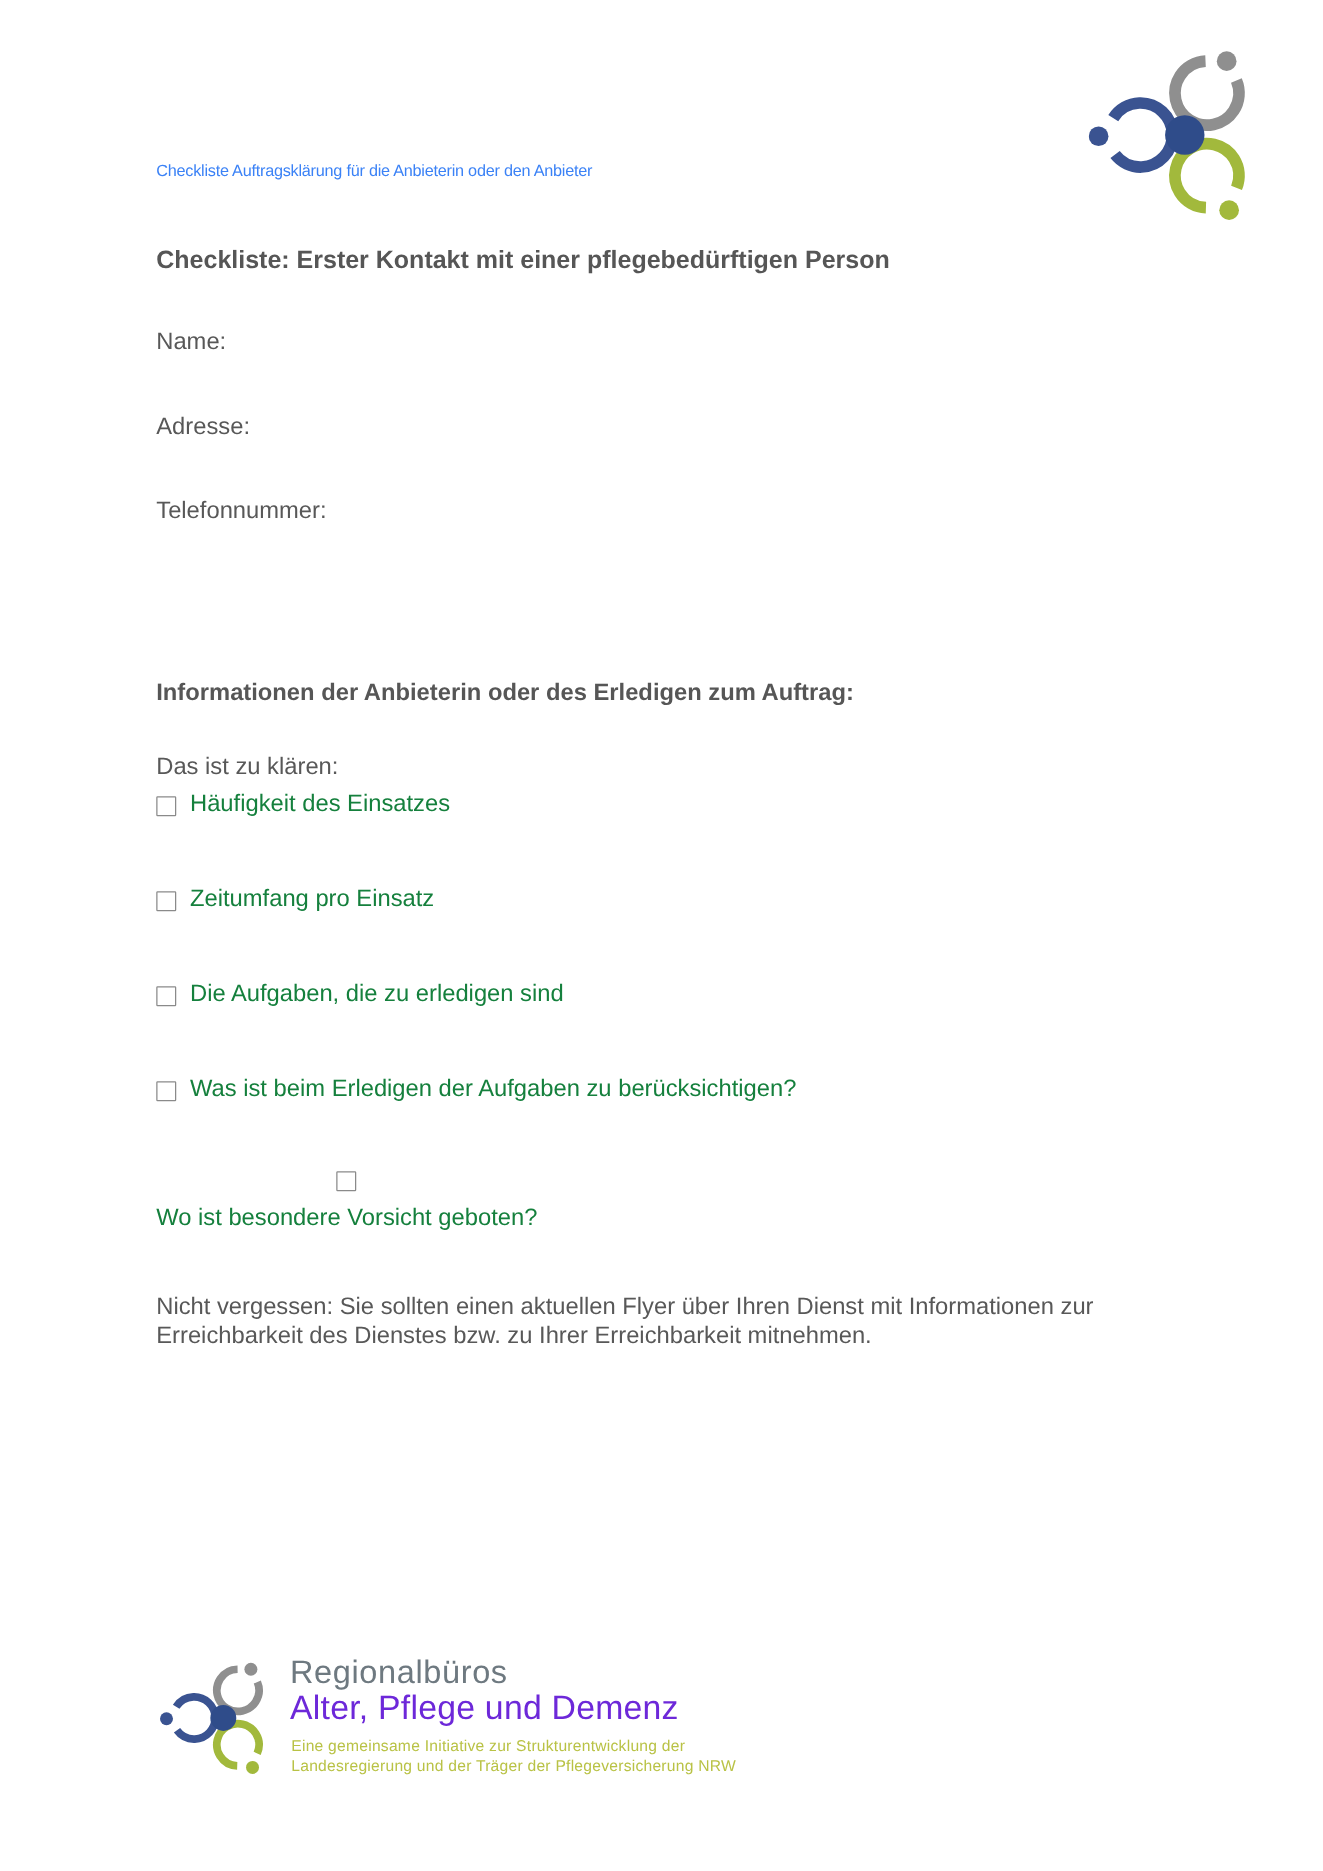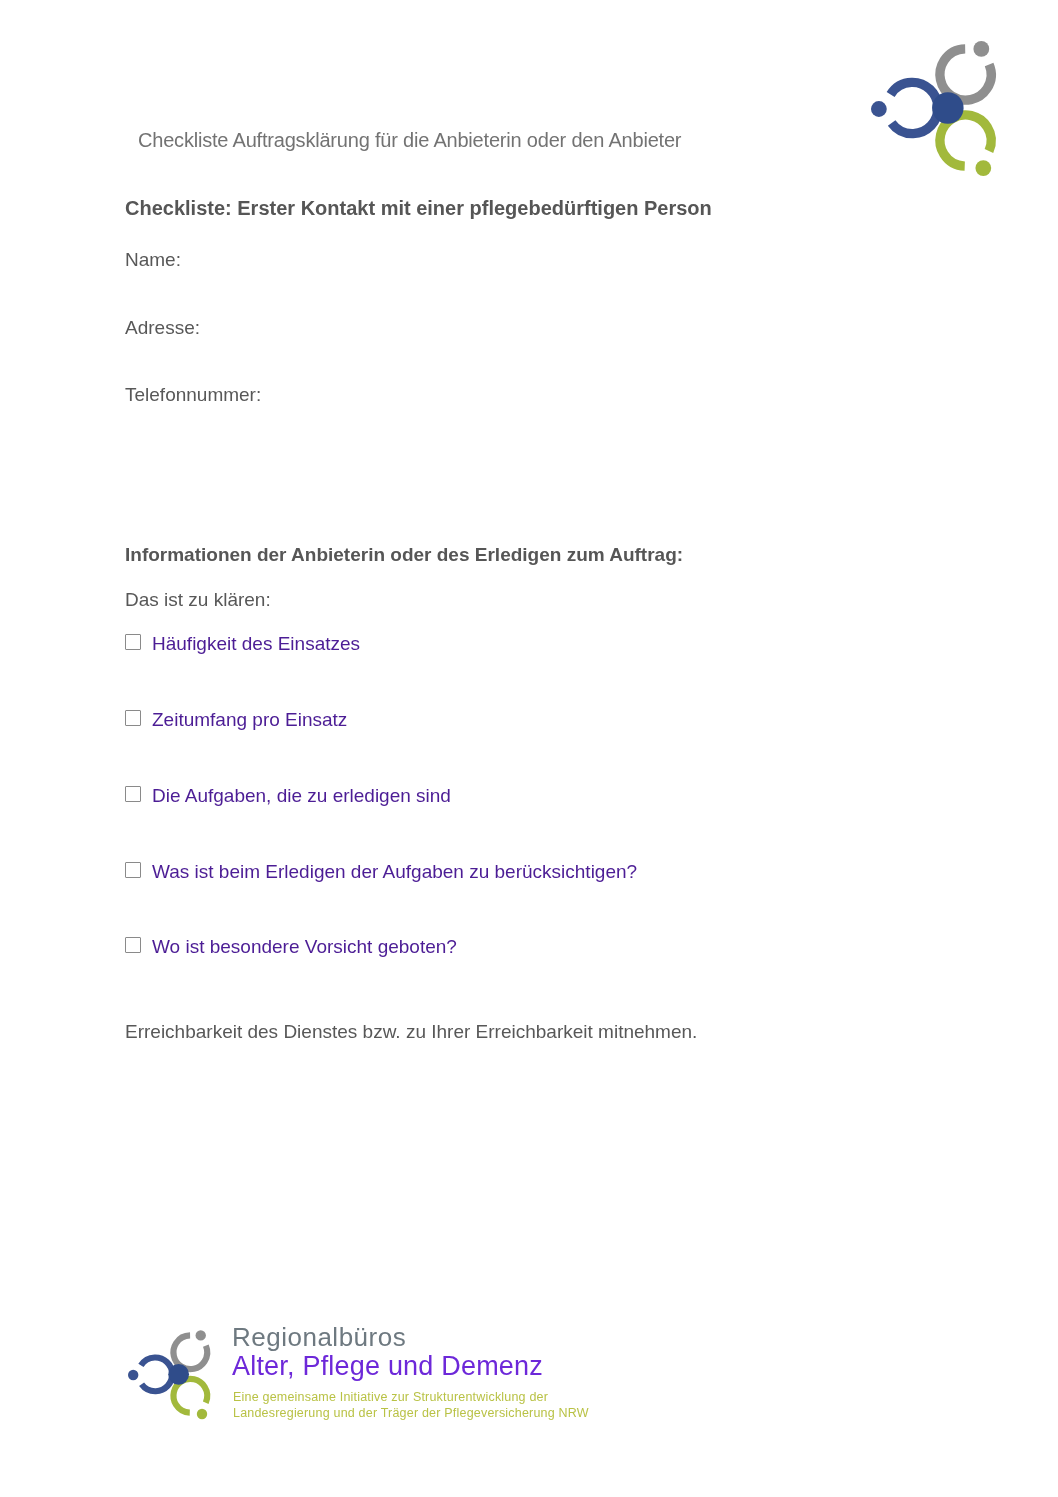--- a/index.html
+++ b/index.html
@@ -8,50 +8,49 @@
   .page {
     position:relative;
     width:1058px; height:1497px;
     background:#ffffff;
     overflow:hidden;
   }
   .abs { position:absolute; left:125px; }
 
   .doc-title {
     top:129px;
-    font-size:20px; letter-spacing:-0.2px;
-    color:#737373;
-    margin-left:13px;
+    font-size:13px; letter-spacing:-0.2px;
+    color:#3b82f6;
   }
   .doc-subtitle {
     top:177px;
     font-size:20px; font-weight:bold;
     color:#565656;
     margin-top:20px;
   }
   .field-label, .intro, .note {
-    color:#585858; font-size:19px;
+    color:#585858; font-size:19px;margin-top:14px;
   }
   .field-name   { top:249px; }
   .field-adr    { top:317px; }
   .field-tel    { top:384px; }
   .field-notf   { top:451px; }
 
   .section-heading {
     top:544px;
     font-size:19px; font-weight:bold; color:#565656;
   }
   .intro { top:589px; }
 
   .check-item {
-    display:flex; gap:11px;
-    color:#4c1d95; font-size:19px;
+    display:flex; align-items:center; gap:11px;
+    color:#15803d; font-size:19px;
   }
   .ci-0 { top:633px; } .ci-1 { top:709px; } .ci-2 { top:785px; }
-  .ci-3 { top:861px; } .ci-4 { top:936px; }
+  .ci-3 { top:861px; } .ci-4 { top:936px;flex-direction:column; }
   .checkbox {
     width:16px; height:16px; flex:0 0 16px;
     border:1.5px solid #8a8a8a; border-radius:1px;
     background:#ffffff; margin-top:1px;
   }
 
   .note { top:1021px; line-height:22.5px; }
   .note span { display:block; }
 
   
@@ -122,20 +121,21 @@
   <div class="abs check-item ci-3">
     <span class="checkbox"></span>
     <span>Was ist beim Erledigen der Aufgaben zu berücksichtigen?</span>
   </div>
   <div class="abs check-item ci-4">
     <span class="checkbox"></span>
     <span>Wo ist besondere Vorsicht geboten?</span>
   </div>
 
   <div class="abs note">
+    <span>Nicht vergessen: Sie sollten einen aktuellen Flyer über Ihren Dienst mit Informationen zur</span>
     <span>Erreichbarkeit des Dienstes bzw. zu Ihrer Erreichbarkeit mitnehmen.</span>
   </div>
 
   <svg class="logo-bottom-icon" viewBox="0 0 134 144" aria-hidden="true">
     <circle class="ring ring-gray" cx="96" cy="37" r="26" pathLength="360" transform="rotate(-57 96 37)"></circle>
     <circle class="head-gray" cx="112" cy="11" r="8"></circle>
     <circle class="ring ring-blue" cx="42" cy="71" r="26" pathLength="360" transform="rotate(178 42 71)"></circle>
     <circle class="head-blue" cx="8" cy="72" r="8"></circle>
     <circle class="ring ring-green" cx="96" cy="104" r="26" pathLength="360" transform="rotate(58 96 104)"></circle>
     <circle class="head-green" cx="114" cy="132" r="8"></circle>

